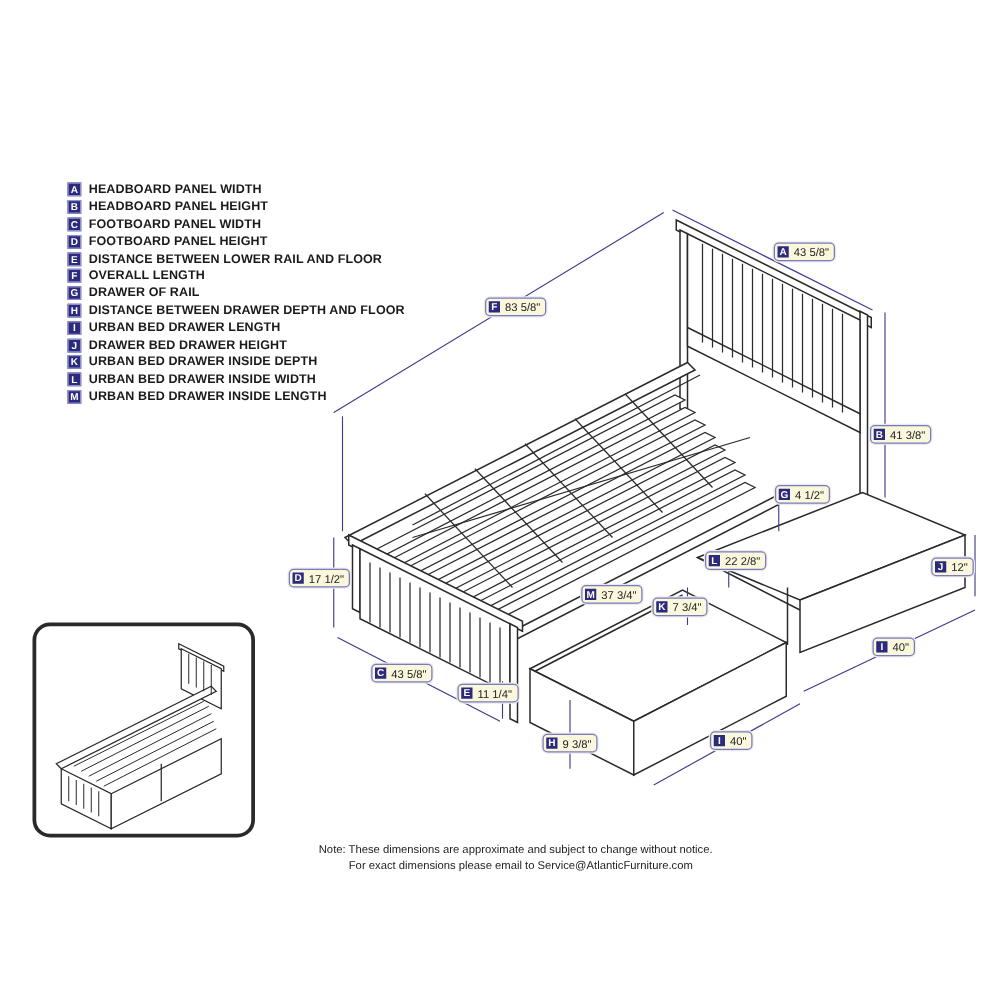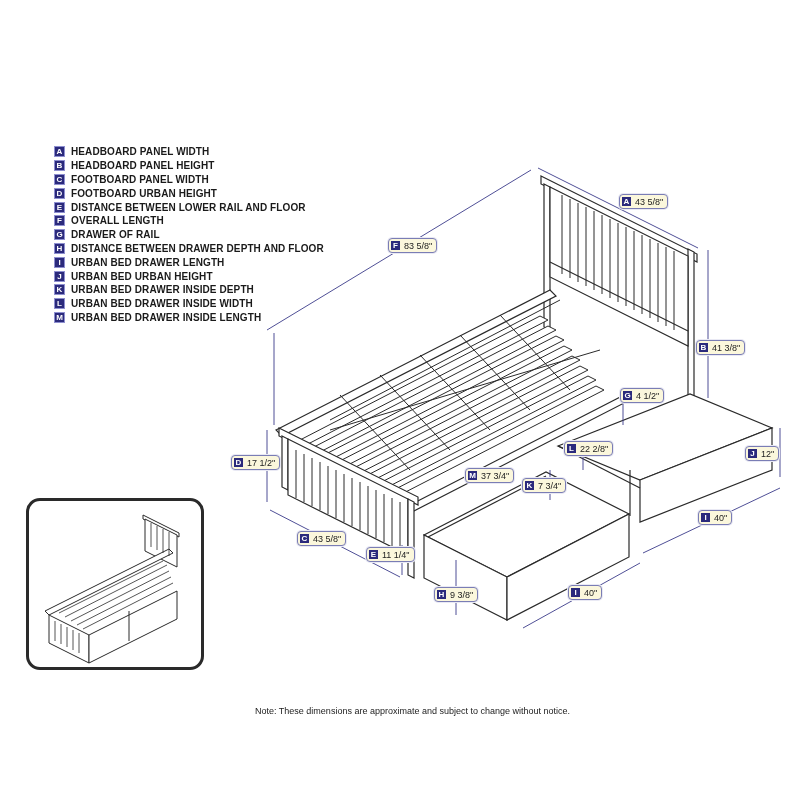--- a/index.html
+++ b/index.html
@@ -5,21 +5,21 @@
   html, body { margin:0; padding:0; background:#ffffff; }
   body { width:800px; height:800px; position:relative; overflow:hidden; font-family:"Liberation Sans", sans-serif; }
   .legend { position:absolute; left:54px; top:145px; }
   .legend-row { display:flex; align-items:center; height:13.8px; }
   .key { width:9px; height:9px; background:#2b2a7c; color:#fff; font-size:8px; font-weight:bold; line-height:9px; text-align:center; margin-right:6px; border:1px solid #8e8fd0; box-sizing:content-box; }
   .legend-text { font-size:10px; font-weight:bold; color:#1a1a1a; letter-spacing:0.1px; }
   svg.diagram { position:absolute; left:0; top:0; }
   .callout { position:absolute; display:flex; align-items:center; height:13px; border:1px solid #7a7db5; border-radius:4px; background:#fbf7dc; padding:0 4px 0 2px; font-size:9px; color:#222; white-space:nowrap; box-shadow: 0 0 0 1px #e9e9f4; }
   .callout .k { width:9px; height:9px; background:#2b2a7c; color:#fff; font-size:8px; font-weight:bold; line-height:9px; text-align:center; margin-right:4px; }
   .thumb { position:absolute; left:26px; top:498px; width:178px; height:172px; border:3px solid #2a2a2a; border-radius:14px; background:#fff; box-sizing:border-box; }
-  .note { position:absolute; left:255px; top:673px; font-size:9px; color:#222; line-height:12.5px;margin-top:32px; }
+  .note { position:absolute; left:255px; top:673px; font-size:9px; color:#222; line-height:12.5px; }
   .note .l2 { padding-left:24px; }
 </style>
 </head>
 <body>
 
 <svg class="diagram" width="800" height="800" viewBox="0 0 800 800">
   <g stroke="#2a2a2a" stroke-width="1.2" fill="#fff">
 
     <g>
       <polygon points="541,176 697,254 697,262 541,184"></polygon>
@@ -131,21 +131,21 @@
   <div class="legend-row">
       <span class="key">B</span>
       <span class="legend-text">HEADBOARD PANEL HEIGHT</span>
     </div>
   <div class="legend-row">
       <span class="key">C</span>
       <span class="legend-text">FOOTBOARD PANEL WIDTH</span>
     </div>
   <div class="legend-row">
       <span class="key">D</span>
-      <span class="legend-text">FOOTBOARD URBAN HEIGHT</span>
+      <span class="legend-text">FOOTBOARD PANEL HEIGHT</span>
     </div>
   <div class="legend-row">
       <span class="key">E</span>
       <span class="legend-text">DISTANCE BETWEEN LOWER RAIL AND FLOOR</span>
     </div>
   <div class="legend-row">
       <span class="key">F</span>
       <span class="legend-text">OVERALL LENGTH</span>
     </div>
   <div class="legend-row">
@@ -155,21 +155,21 @@
   <div class="legend-row">
       <span class="key">H</span>
       <span class="legend-text">DISTANCE BETWEEN DRAWER DEPTH AND FLOOR</span>
     </div>
   <div class="legend-row">
       <span class="key">I</span>
       <span class="legend-text">URBAN BED DRAWER LENGTH</span>
     </div>
   <div class="legend-row">
       <span class="key">J</span>
-      <span class="legend-text">URBAN BED URBAN HEIGHT</span>
+      <span class="legend-text">DRAWER BED DRAWER HEIGHT</span>
     </div>
   <div class="legend-row">
       <span class="key">K</span>
       <span class="legend-text">URBAN BED DRAWER INSIDE DEPTH</span>
     </div>
   <div class="legend-row">
       <span class="key">L</span>
       <span class="legend-text">URBAN BED DRAWER INSIDE WIDTH</span>
     </div>
   <div class="legend-row">
@@ -259,13 +259,14 @@
           <line x1="128" y1="25" x2="128" y2="49"></line>
         <line x1="134" y1="28" x2="134" y2="52"></line>
           <line x1="140" y1="31" x2="140" y2="55"></line>
       </g>
     </g>
   </svg>
 </div>
 
 <div class="note">
   <div>Note:  These dimensions are approximate and subject to change without notice.</div>
+  <div class="l2">For exact dimensions please email to Service@AtlanticFurniture.com</div>
 </div>
 
 </body></html>

